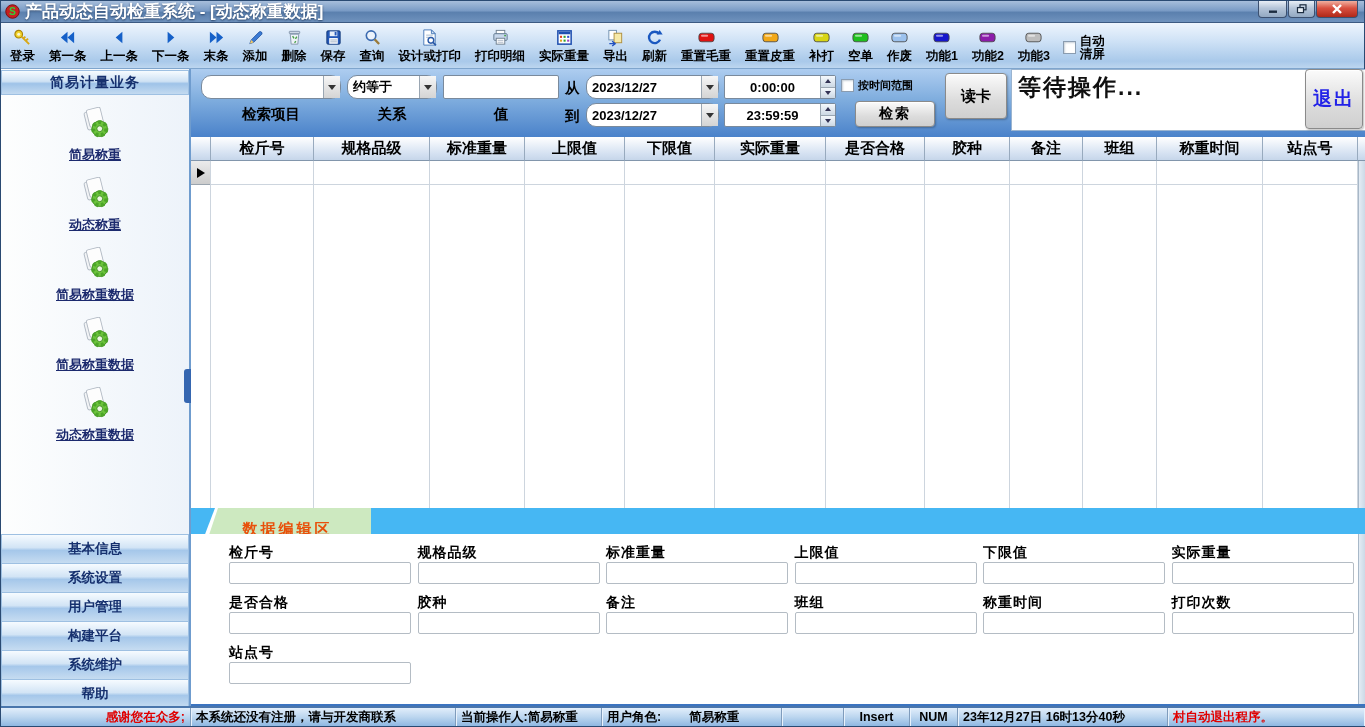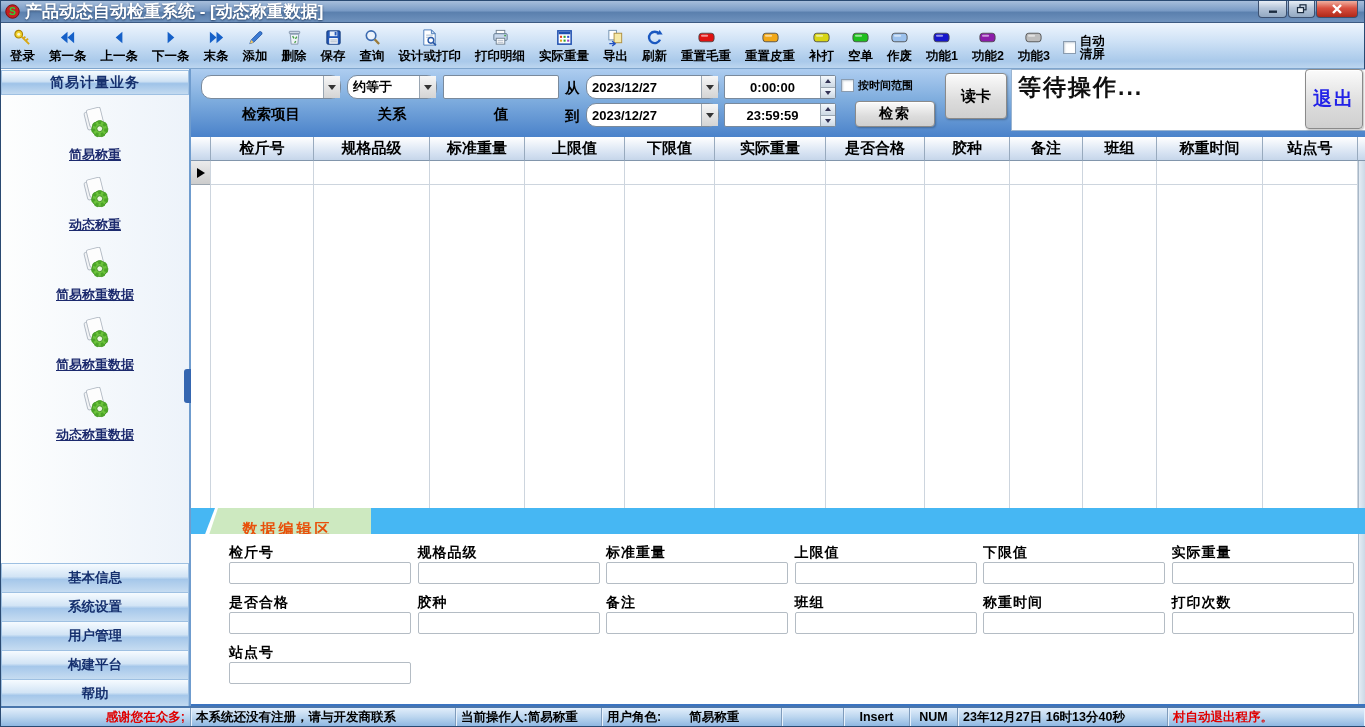--- a/index.html
+++ b/index.html
@@ -444,20 +444,21 @@
             </svg></span>
           <span class="side-item-label">动态称重数据</span>
         </div>
       </div>
     <div class="side-splitter"></div>
     <div class="side-bottom">
         <div class="side-btn">基本信息</div>
         <div class="side-btn">系统设置</div>
         <div class="side-btn">用户管理</div>
         <div class="side-btn">构建平台</div>
+        <div class="side-btn">系统维护</div>
         <div class="side-btn">帮助</div>
       </div>
   </div>
 
   <div class="content">
 
     <div class="search-panel">
       <div class="combo" style="left:10px; top:6px; width:140px;">
         <span class="cb-text"></span>
         <span class="cb-arrow">

